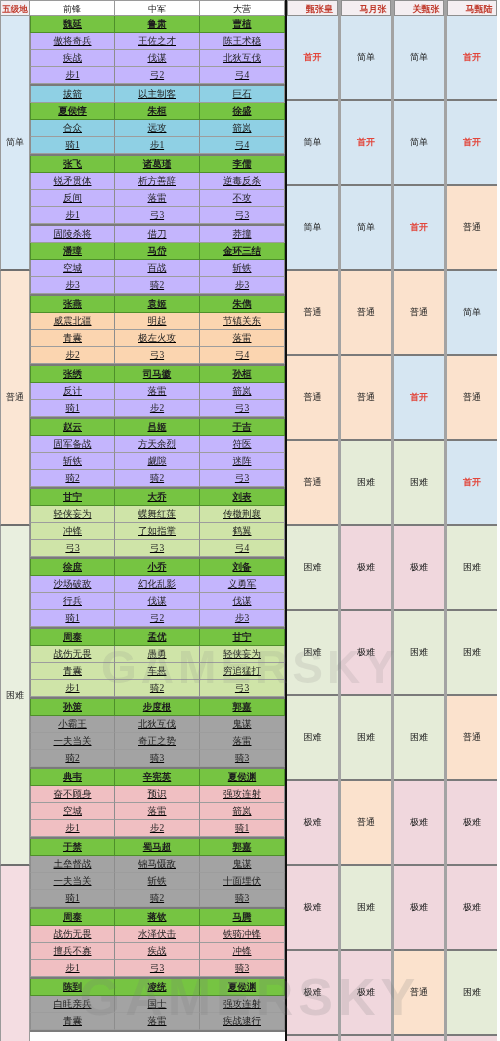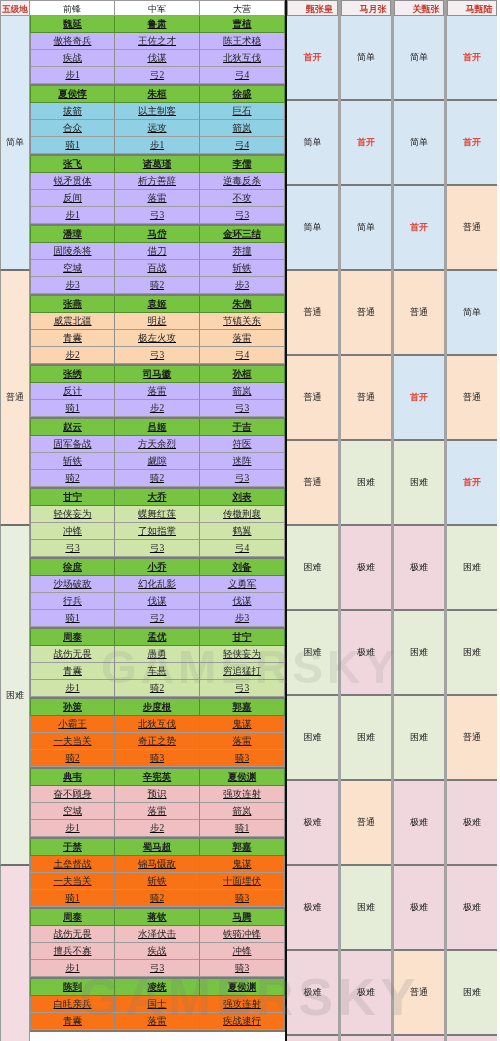--- a/index.html
+++ b/index.html
@@ -88,21 +88,21 @@
     border-right: 1px solid #4e8f2a;
   }
   .trow.name .tcell:first-child { border-left: 1px solid #4e8f2a; }
 
   
   .tint-white  .tcell { background: #c4b5fd; }
   .tint-cyan   .tcell { background: #8fd0e4; }
   .tint-orange .tcell { background: #fbd5b0; }
   .tint-lgreen .tcell { background: #cfe4a8; }
   .tint-pink   .tcell { background: #f0bfc2; }
-  .tint-pink2  .tcell { background: #f97316; }
+  .tint-pink2  .tcell { background: #a3a3a3; }
 
   
   .dcol { width: 53px; flex: 0 0 53px; border-left: 3px solid #a3a3a3; }
   .dcol:first-child { border-left: 2px solid #101010; }
   .dcol .hdr-cell.diff { height: 16px; line-height: 16px; width: 100%; padding-left: 14px; }
   .dcell {
     display: flex; align-items: center; justify-content: center;
     font-size: 9px;
     color: #222;
     border-bottom: 1px solid #8a8a8a;
@@ -180,30 +180,30 @@
                 <div class="tcell">伐谋</div>
                 <div class="tcell">北狄互伐</div>
               </div>
               <div class="trow tint-white">
                 <div class="tcell">步1</div>
                 <div class="tcell">弓2</div>
                 <div class="tcell">弓4</div>
               </div>
             </div>
             <div class="team">
-              <div class="trow name">
-                <div class="tcell">夏侯惇</div>
-                <div class="tcell">朱桓</div>
-                <div class="tcell">徐盛</div>
-              </div>
               <div class="trow tint-cyan">
                 <div class="tcell">拔箭</div>
                 <div class="tcell">以主制客</div>
                 <div class="tcell">巨石</div>
               </div>
+              <div class="trow name">
+                <div class="tcell">夏侯惇</div>
+                <div class="tcell">朱桓</div>
+                <div class="tcell">徐盛</div>
+              </div>
               <div class="trow tint-cyan">
                 <div class="tcell">合众</div>
                 <div class="tcell">远攻</div>
                 <div class="tcell">箭岚</div>
               </div>
               <div class="trow tint-cyan">
                 <div class="tcell">骑1</div>
                 <div class="tcell">步1</div>
                 <div class="tcell">弓4</div>
               </div>
@@ -224,29 +224,29 @@
                 <div class="tcell">落雷</div>
                 <div class="tcell">不攻</div>
               </div>
               <div class="trow tint-white">
                 <div class="tcell">步1</div>
                 <div class="tcell">弓3</div>
                 <div class="tcell">弓3</div>
               </div>
             </div>
             <div class="team">
+              <div class="trow tint-white">
+                <div class="tcell">固陵杀将</div>
+                <div class="tcell">借刀</div>
+                <div class="tcell">莽撞</div>
+              </div>
               <div class="trow name">
                 <div class="tcell">潘璋</div>
                 <div class="tcell">马岱</div>
                 <div class="tcell">金环三结</div>
-              </div>
-              <div class="trow tint-white">
-                <div class="tcell">固陵杀将</div>
-                <div class="tcell">借刀</div>
-                <div class="tcell">莽撞</div>
               </div>
               <div class="trow tint-white">
                 <div class="tcell">空城</div>
                 <div class="tcell">百战</div>
                 <div class="tcell">斩铁</div>
               </div>
               <div class="trow tint-white">
                 <div class="tcell">步3</div>
                 <div class="tcell">骑2</div>
                 <div class="tcell">步3</div>

